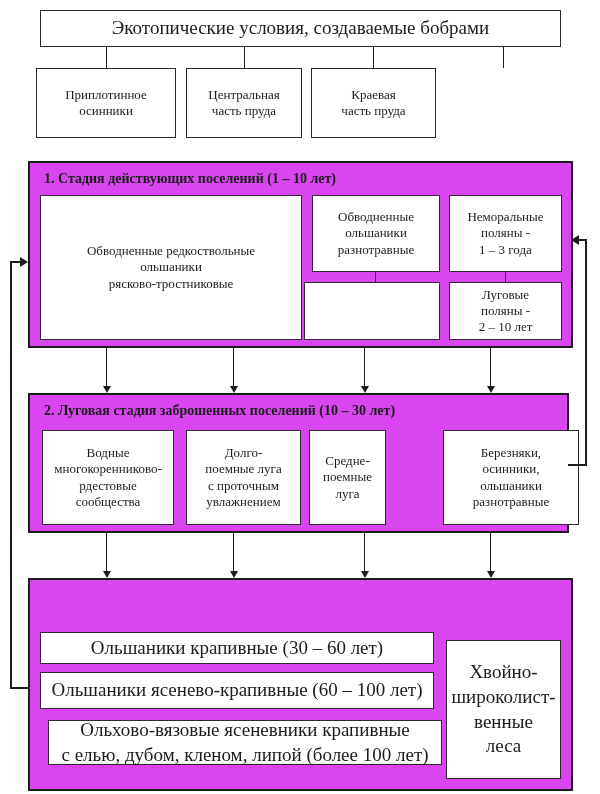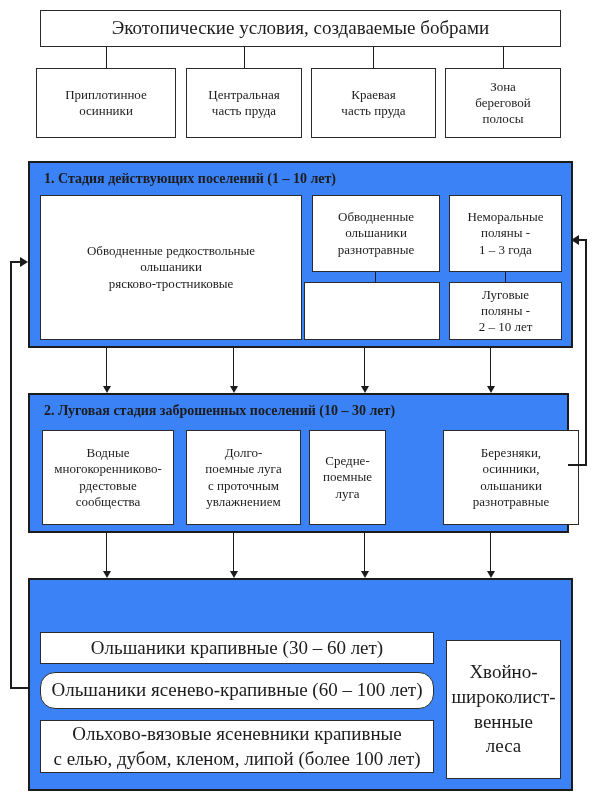--- a/index.html
+++ b/index.html
@@ -7,21 +7,21 @@
     position:relative;width:600px;height:794px;background:#ffffff;
     font-family:"Liberation Serif","DejaVu Serif",serif;color:#1c1c1c;
     overflow:hidden;
   }
   .box{
     position:absolute;border:1px solid #2b2b2b;background:#ffffff;
     display:flex;align-items:center;justify-content:center;
     text-align:center;box-sizing:border-box;
   }
   .panel{
-    position:absolute;border:2px solid #1c1c1c;background:#3b82f6;
+    position:absolute;border:2px solid #1c1c1c;background:#d946ef;
     box-sizing:border-box;
     padding-left:46px;
   }
   .panel-title{
     position:absolute;font-weight:bold;font-size:14px;white-space:pre-line;
   }
   .txt{white-space:pre-line;font-size:13px;line-height:1.25;padding:2px;}
   .txt-md{white-space:pre-line;font-size:19px;line-height:1.3;padding:2px;}
   .vline{position:absolute;width:1px;background:#1c1c1c;}
   .vline2{position:absolute;width:2px;background:#1c1c1c;}
@@ -60,25 +60,20 @@
     <div class="txt">Приплотинное
 осинники</div>
   </div>
   <div class="box" style="left:186px;top:68px;width:116px;height:70px;">
     <div class="txt">Центральная
 часть пруда</div>
   </div>
   <div class="box" style="left:311px;top:68px;width:125px;height:70px;">
     <div class="txt">Краевая
 часть пруда</div>
-  </div>
-  <div class="box" style="left:445px;top:68px;width:116px;height:70px;">
-    <div class="txt">Зона
-береговой
-полосы</div>
   </div>
 
   <div class="panel" style="left:28px;top:161px;width:545px;height:187px;">
     <div class="panel-title" style="left:14px;top:8px;">1. Стадия действующих поселений (1 – 10 лет)</div>
     <div class="box" style="left:10px;top:32px;width:262px;height:145px;">
       <div class="txt">Обводненные редкоствольные
 ольшаники
 рясково-тростниковые</div>
     </div>
     <div class="box" style="left:282px;top:32px;width:128px;height:77px;">
@@ -145,24 +140,24 @@
   <div class="head-down" style="left:230px;top:571px;"></div>
   <div class="vline" style="left:364px;top:533px;height:38px;"></div>
   <div class="head-down" style="left:361px;top:571px;"></div>
   <div class="vline" style="left:490px;top:533px;height:38px;"></div>
   <div class="head-down" style="left:487px;top:571px;"></div>
 
   <div class="panel" style="left:28px;top:578px;width:545px;height:213px;">
     <div class="box" style="left:10px;top:52px;width:394px;height:32px;">
       <div class="txt-md">Ольшаники крапивные (30 – 60 лет)</div>
     </div>
-    <div class="box" style="left:10px;top:92px;width:394px;height:37px;border-radius:15px;">
+    <div class="box" style="left:10px;top:92px;width:394px;height:37px;">
       <div class="txt-md">Ольшаники ясенево-крапивные (60 – 100 лет)</div>
     </div>
-    <div class="box" style="left:10px;top:140px;width:394px;height:53px;">
+    <div class="box" style="left:18px;top:140px;width:394px;height:45px;">
       <div class="txt-md">Ольхово-вязовые ясеневники крапивные
 с елью, дубом, кленом, липой (более 100 лет)</div>
     </div>
     <div class="box" style="left:416px;top:60px;width:115px;height:139px;">
       <div class="txt-md">Хвойно-
 широколист-
 венные
 леса</div>
     </div>
   </div>

